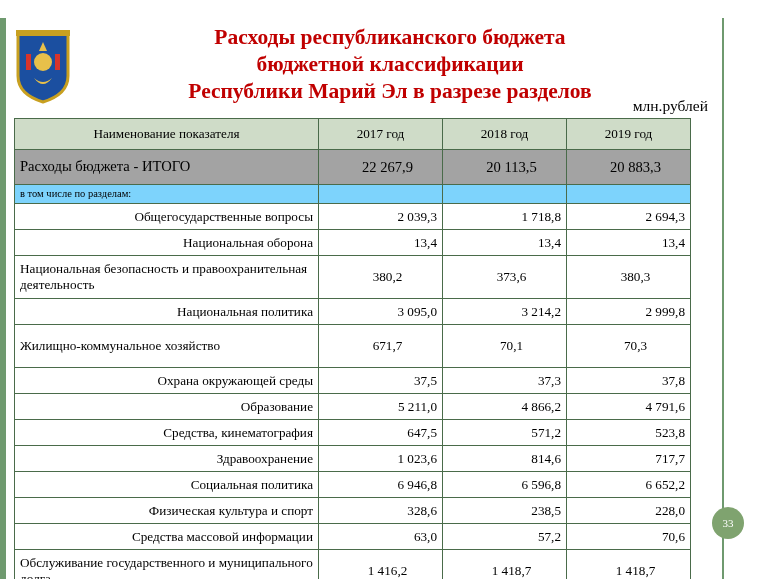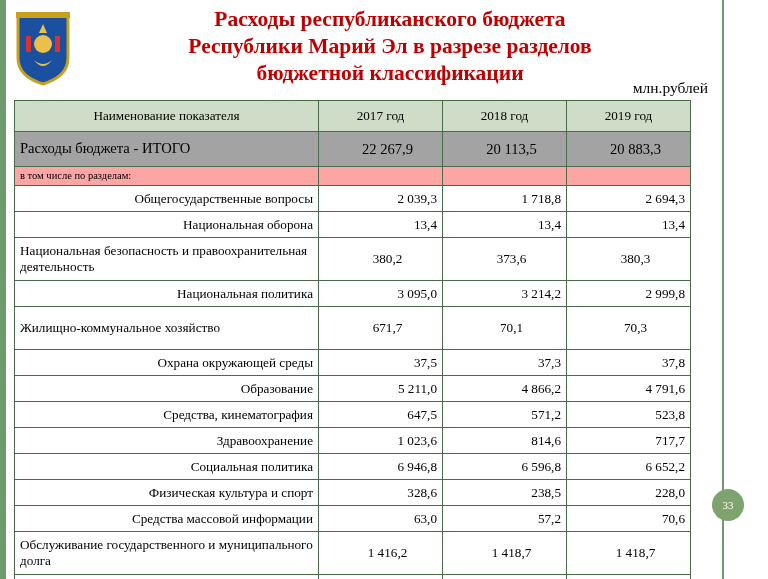--- a/index.html
+++ b/index.html
@@ -10,20 +10,21 @@
     width: 768px;
     height: 579px;
     background: #ffffff;
     font-family: "Liberation Serif", serif;
     position: relative;
     overflow: hidden;
   }
   .slide {
     position: absolute;
     inset: 0;
+    margin-top: 18px;
   }
   
   .left-strip {
     position: absolute;
     left: 0;
     top: 0;
     width: 6px;
     height: 579px;
     background: #6f9a6f;
   }
@@ -115,21 +116,21 @@
     padding-left: 19px;
   }
   tr.total td {
     background: #a3a3a3;
     font-weight: normal;
     font-size: 14.6px;
     height: 30px;
   }
   tr.total td.name { text-align: left; }
   tr.subnote td {
-    background: #fca5a5;
+    background: #7dd3fc;
     font-size: 10.5px;
     height: 16px;
     padding-top: 1px;
     padding-bottom: 1px;
   }
   tr.subnote td.name { text-align: left; }
   tr.tall td { height: 38px; }
   tr.reg td { height: 21px; text-align: right; }
   tr.xtall td { height: 72px; }
 
@@ -166,22 +167,22 @@
       <circle cx="29" cy="34" r="9" fill="#e8c04a"></circle>
       <path d="M20 50 q9 8 18 0 q-9 12 -18 0 z" fill="#e8c04a"></path>
       <rect x="12" y="26" width="5" height="16" fill="#d8342b"></rect>
       <rect x="41" y="26" width="5" height="16" fill="#d8342b"></rect>
       <path d="M2 2 h54 v6 h-54 z" fill="#c8a020"></path>
     </svg>
   </div>
 
   <div class="title">
     <div>Расходы республиканского бюджета</div>
+    <div>бюджетной классификации</div>
     <div>Республики Марий Эл в разрезе разделов</div>
-    <div>бюджетной классификации</div>
   </div>
 
   <div class="units">млн.рублей</div>
 
   <div class="table-wrap">
     <table class="budget">
       <colgroup>
         <col class="col-name">
         <col class="col-num">
         <col class="col-num">

